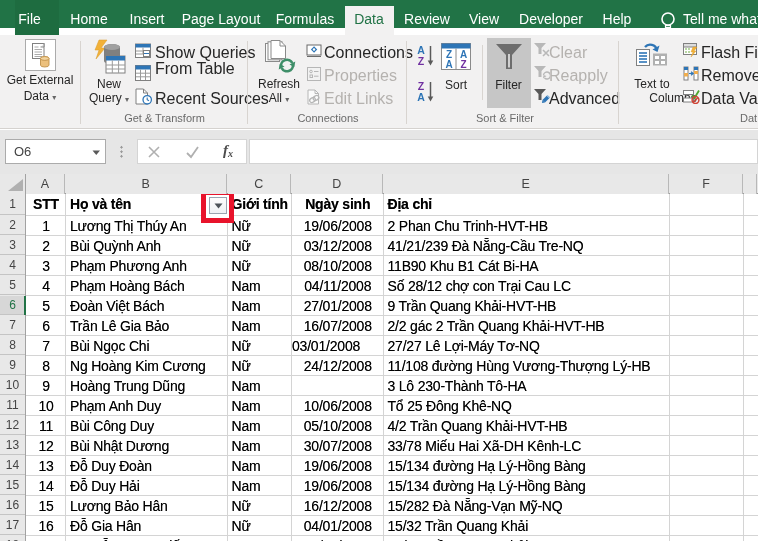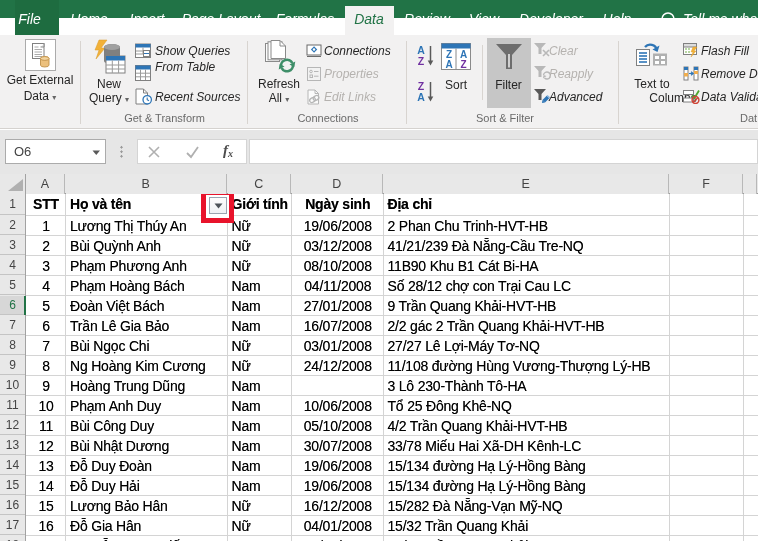--- a/index.html
+++ b/index.html
@@ -1,22 +1,22 @@
 <!DOCTYPE html>
 <html><head><meta charset="utf-8">
 <style>
 * { margin:0; padding:0; box-sizing:border-box; }
 html,body { width:758px; height:541px; overflow:hidden; font-family:"Liberation Sans",sans-serif; }
 #page { position:relative; width:758px; height:541px; background:#fff; }
-#tabbar { position:absolute; left:0; top:0; width:758px; height:18px; background:#217346;font-style:italic; }
+#tabbar { position:absolute; left:0; top:0; width:758px; height:28px; background:#217346; }
 .tab { position:absolute; top:0; height:34.5px; line-height:39px; font-size:14px; transform:translateX(-50%); white-space:nowrap; }
 #ribbon { position:absolute; left:0; top:34.5px; width:758px; height:94.5px; background:#f2f1f1; border-bottom:1px solid #d5d2cf; }
 .vsep { position:absolute; top:6px; height:83px; width:1px; background:#d8d4d0; }
 .rlbl { position:absolute; font-size:12px; color:#262626; text-align:center; white-space:nowrap; }
-.rtxt { position:absolute; font-size:12px; color:#262626; white-space:nowrap;font-style:italic; }
+.rtxt { position:absolute; font-size:16px; color:#262626; white-space:nowrap; }
 .gray { color:#b5b2af; }
 .glbl { position:absolute; font-size:11px; color:#6a6a6a; text-align:center; white-space:nowrap; }
 .dd { font-size:8px; color:#666; }
 #fbar { position:absolute; left:0; top:129.5px; width:758px; height:44.5px; background:#e6e6e6; }
 #nbox { position:absolute; left:5px; top:9.5px; width:101px; height:25px; background:#fff; border:1px solid #ababab; font-size:13px; color:#444; line-height:24px; padding-left:8px; }
 #fxbox { position:absolute; left:137px; top:9.5px; width:110px; height:25px; background:#fff; border:1px solid #d4d4d4; }
 #finput { position:absolute; left:249px; top:9.5px; width:509px; height:25px; background:#fff; border:1px solid #d4d4d4; }
 .ch { position:absolute; top:174px; height:19.5px; background:#e8e8e8; border-right:1px solid #b8b8b8; text-align:center; font-size:12.5px; color:#444; line-height:20px; z-index:3; }
 #chrow { position:absolute; left:0; top:174px; width:758px; height:19.5px; background:#e8e8e8; border-bottom:1px solid #9d9d9d; z-index:2; }
 .rh { position:absolute; left:0; width:25px; background:#e8e8e8; border-bottom:1px solid #c4c4c4; text-align:center; font-size:12px; color:#444; z-index:3; }
@@ -354,21 +354,21 @@
 <div class="c" style="left:292px;top:296.0px;width:91.5px;height:20.0px;text-align:center;">27/01/2008</div>
 <div class="c" style="left:383.5px;top:296.0px;width:286.5px;height:20.0px;padding-left:4px;">9 Trần Quang Khải-HVT-HB</div>
 <div class="c" style="left:26px;top:316.0px;width:40px;height:20.0px;text-align:center;">6</div>
 <div class="c" style="left:66px;top:316.0px;width:161.5px;height:20.0px;padding-left:4px;">Trần Lê Gia Bảo</div>
 <div class="c" style="left:227.5px;top:316.0px;width:64.5px;height:20.0px;padding-left:4px;">Nam</div>
 <div class="c" style="left:292px;top:316.0px;width:91.5px;height:20.0px;text-align:center;">16/07/2008</div>
 <div class="c" style="left:383.5px;top:316.0px;width:286.5px;height:20.0px;padding-left:4px;">2/2 gác 2 Trần Quang Khải-HVT-HB</div>
 <div class="c" style="left:26px;top:336.0px;width:40px;height:20.0px;text-align:center;">7</div>
 <div class="c" style="left:66px;top:336.0px;width:161.5px;height:20.0px;padding-left:4px;">Bùi Ngọc Chi</div>
 <div class="c" style="left:227.5px;top:336.0px;width:64.5px;height:20.0px;padding-left:4px;">Nữ</div>
-<div class="c" style="left:292px;top:336.0px;width:91.5px;height:20.0px;text-align:center;">03/01/2008</div>
+<div class="c" style="left:292px;top:336.0px;width:91.5px;height:20.0px;text-align:left;">03/01/2008</div>
 <div class="c" style="left:383.5px;top:336.0px;width:286.5px;height:20.0px;padding-left:4px;">27/27 Lê Lợi-Máy Tơ-NQ</div>
 <div class="c" style="left:26px;top:356.0px;width:40px;height:20.0px;text-align:center;">8</div>
 <div class="c" style="left:66px;top:356.0px;width:161.5px;height:20.0px;padding-left:4px;">Ng Hoàng Kim Cương</div>
 <div class="c" style="left:227.5px;top:356.0px;width:64.5px;height:20.0px;padding-left:4px;">Nữ</div>
 <div class="c" style="left:292px;top:356.0px;width:91.5px;height:20.0px;text-align:center;">24/12/2008</div>
 <div class="c" style="left:383.5px;top:356.0px;width:286.5px;height:20.0px;padding-left:4px;">11/108 đường Hùng Vương-Thượng Lý-HB</div>
 <div class="c" style="left:26px;top:376.0px;width:40px;height:20.0px;text-align:center;">9</div>
 <div class="c" style="left:66px;top:376.0px;width:161.5px;height:20.0px;padding-left:4px;">Hoàng Trung Dũng</div>
 <div class="c" style="left:227.5px;top:376.0px;width:64.5px;height:20.0px;padding-left:4px;">Nam</div>
 <div class="c" style="left:383.5px;top:376.0px;width:286.5px;height:20.0px;padding-left:4px;">3 Lô 230-Thành Tô-HA</div>

